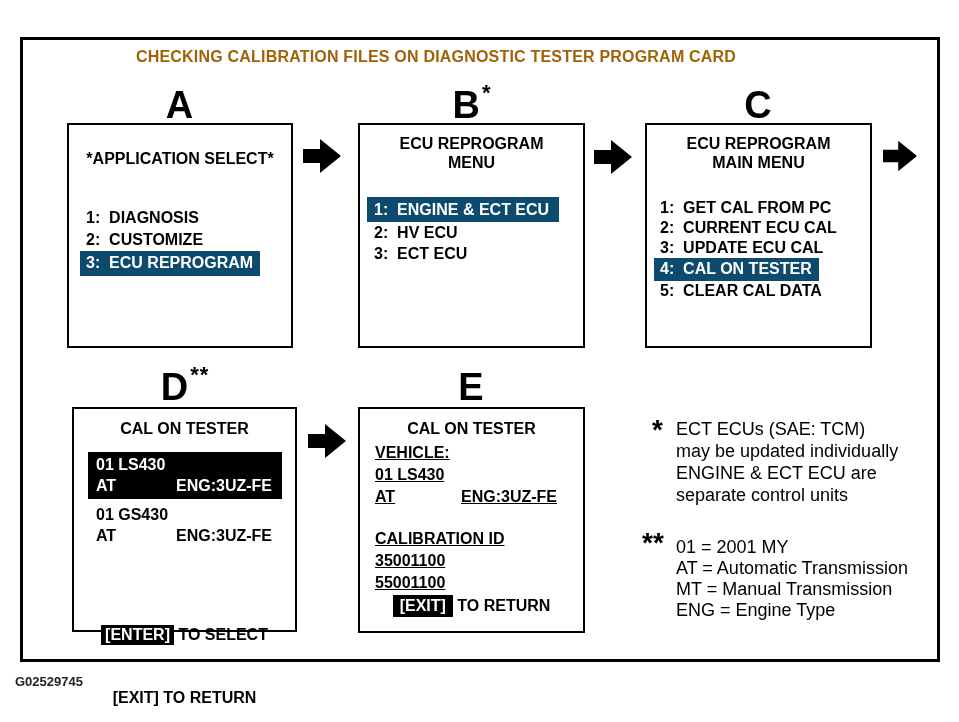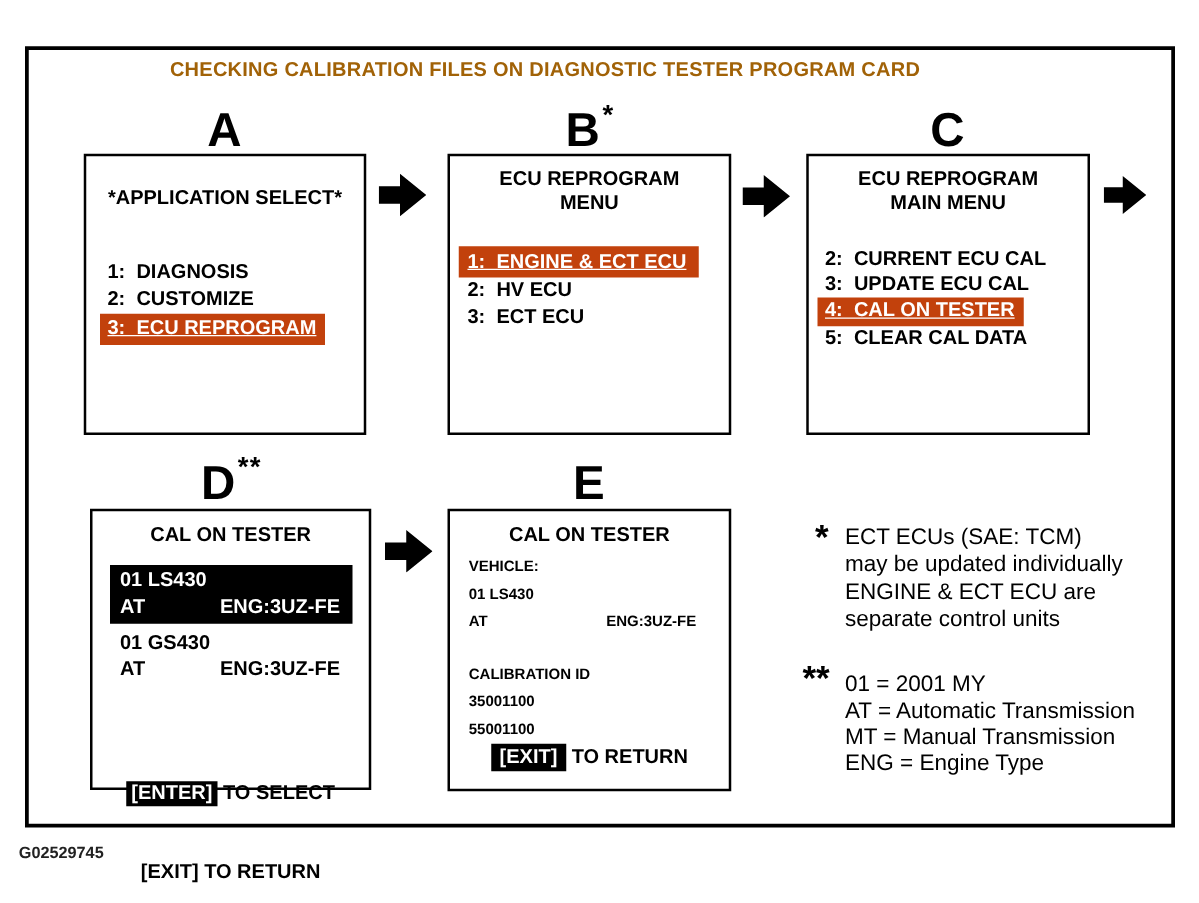--- a/index.html
+++ b/index.html
@@ -15,21 +15,21 @@
 
   .screen-label{position:absolute;font-size:38px;line-height:38px;font-weight:bold;
     text-align:center;letter-spacing:1px;}
   .screen-label sup{font-size:22px;line-height:0;position:relative;top:-4px;left:1px;font-weight:bold;}
 
   .screen{position:absolute;border:2px solid #000;box-sizing:border-box;background:#fff;}
   .scr-title{text-align:center;font-weight:bold;font-size:16px;line-height:19px;white-space:pre-wrap;}
   .menu{position:absolute;left:0;right:0;font-weight:bold;font-size:16px;}
   .menu-item{white-space:pre-wrap;}
   .mi{white-space:pre-wrap;}
-  .mi.hl{display:inline-block;background:#c2410c;color:#fff;padding:1px 7px 2px 6px;margin-left:-6px;text-decoration:underline;}
+  .mi.hl{display:inline-block;background:#0c4a6e;color:#fff;padding:1px 7px 2px 6px;margin-left:-6px;}
 
   
   .screen-a .scr-title{margin-top:24px;}
   .screen-a .menu{top:82px;padding-left:17px;line-height:22px;}
   
   .screen-b .scr-title{margin-top:9px;}
   .screen-b .menu{top:72px;padding-left:14px;line-height:21px;}
   .screen-b .mi.hl{padding:2px 10px 2px 7px;margin-left:-7px;}
   
   .screen-c .scr-title{margin-top:9px;}
@@ -42,21 +42,21 @@
   .veh.hl{background:#000;color:#fff;}
   .veh + .veh{margin-top:3px;}
   .split{display:flex;justify-content:space-between;}
   .d-footer{position:absolute;left:0;right:0;top:173px;text-align:center;
     font-weight:bold;font-size:16px;line-height:21px;white-space:pre-wrap;}
   .key{background:#000;color:#fff;padding:1px 4px 2px 4px;white-space:pre-wrap;}
   .rest{white-space:pre-wrap;}
 
   .screen-d .scr-title{margin-top:10px;}
   .screen-e .scr-title{margin-top:10px;}
-  .e-body{position:absolute;left:15px;right:26px;top:33px;font-weight:bold;font-size:12px;line-height:22px;}
+  .e-body{position:absolute;left:15px;right:26px;top:33px;font-weight:bold;font-size:16px;line-height:22px;text-decoration:underline;}
   .e-gap{margin-top:20px;}
   .e-footer{position:absolute;left:0;right:0;top:188px;text-align:center;
     font-weight:bold;font-size:16px;white-space:pre-wrap;}
   .e-footer .key{padding:2px 7px 3px 7px;}
 
   .arrow{position:absolute;width:38px;height:34px;}
   .arrow svg{display:block;}
 
   .footnote{position:absolute;font-size:18px;line-height:22px;}
   .fn-marker{position:absolute;font-weight:bold;font-size:28px;line-height:28px;}
@@ -101,20 +101,21 @@
       <div class="menu-item"><span class="mi hl">1:  ENGINE &amp; ECT ECU</span></div>
       <div class="menu-item"><span class="mi">2:  HV ECU</span></div>
       <div class="menu-item"><span class="mi">3:  ECT ECU</span></div>
     </div>
   </div>
 
   <div class="screen screen-c" style="left:645px;top:123px;width:227px;height:225px;">
     <div class="scr-title">ECU REPROGRAM
 MAIN MENU</div>
     <div class="menu">
+      <div class="menu-item"><span class="mi">1:  GET CAL FROM PC</span></div>
       <div class="menu-item"><span class="mi">2:  CURRENT ECU CAL</span></div>
       <div class="menu-item"><span class="mi">3:  UPDATE ECU CAL</span></div>
       <div class="menu-item"><span class="mi hl">4:  CAL ON TESTER</span></div>
       <div class="menu-item"><span class="mi">5:  CLEAR CAL DATA</span></div>
     </div>
   </div>
 
   <div class="screen screen-d" style="left:72px;top:407px;width:225px;height:225px;">
     <div class="scr-title">CAL ON TESTER</div>
     <div class="veh-list">

